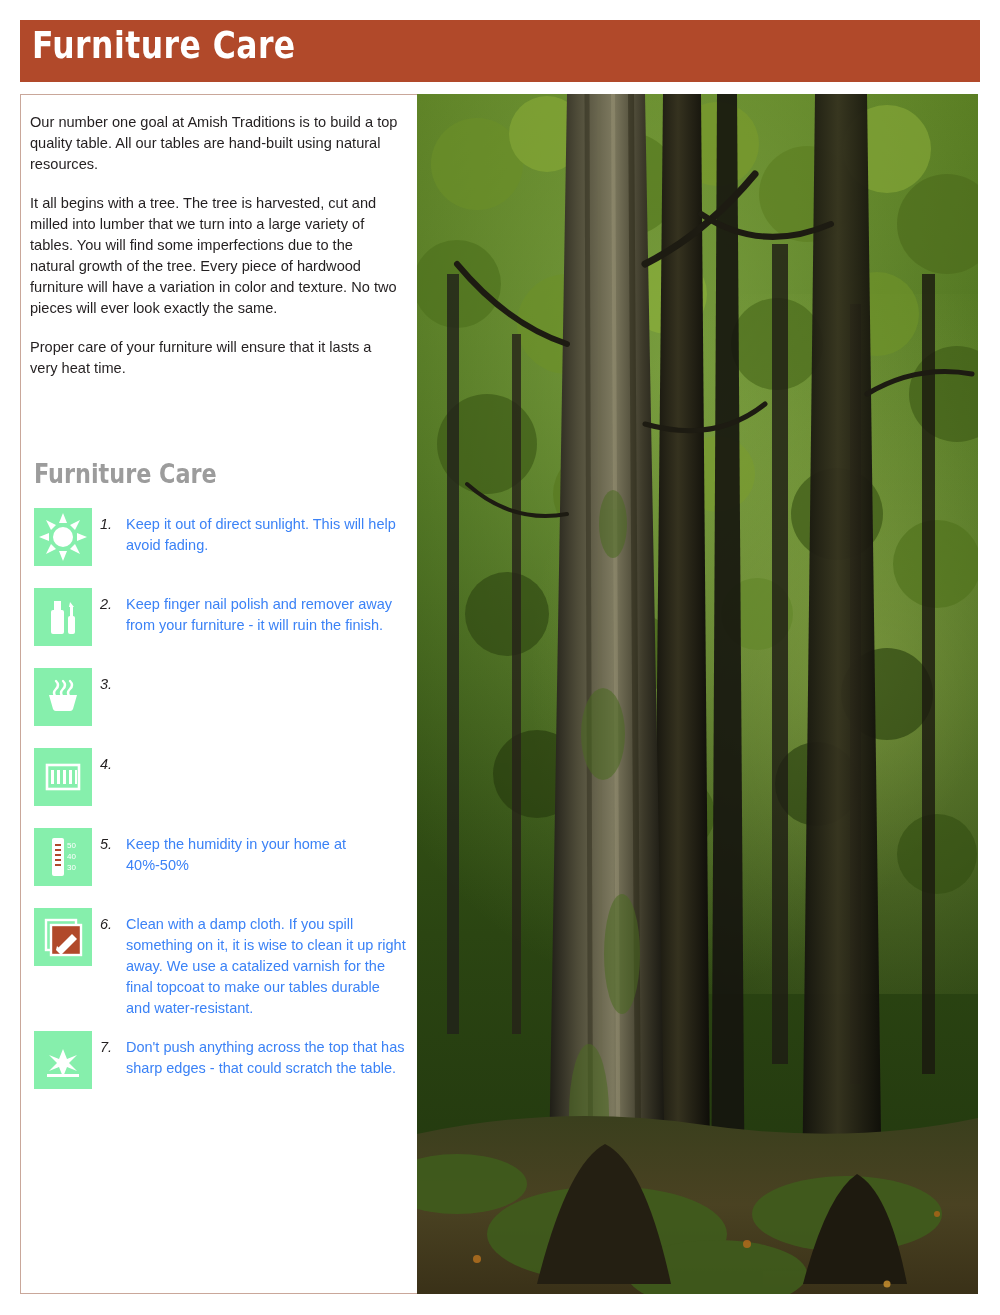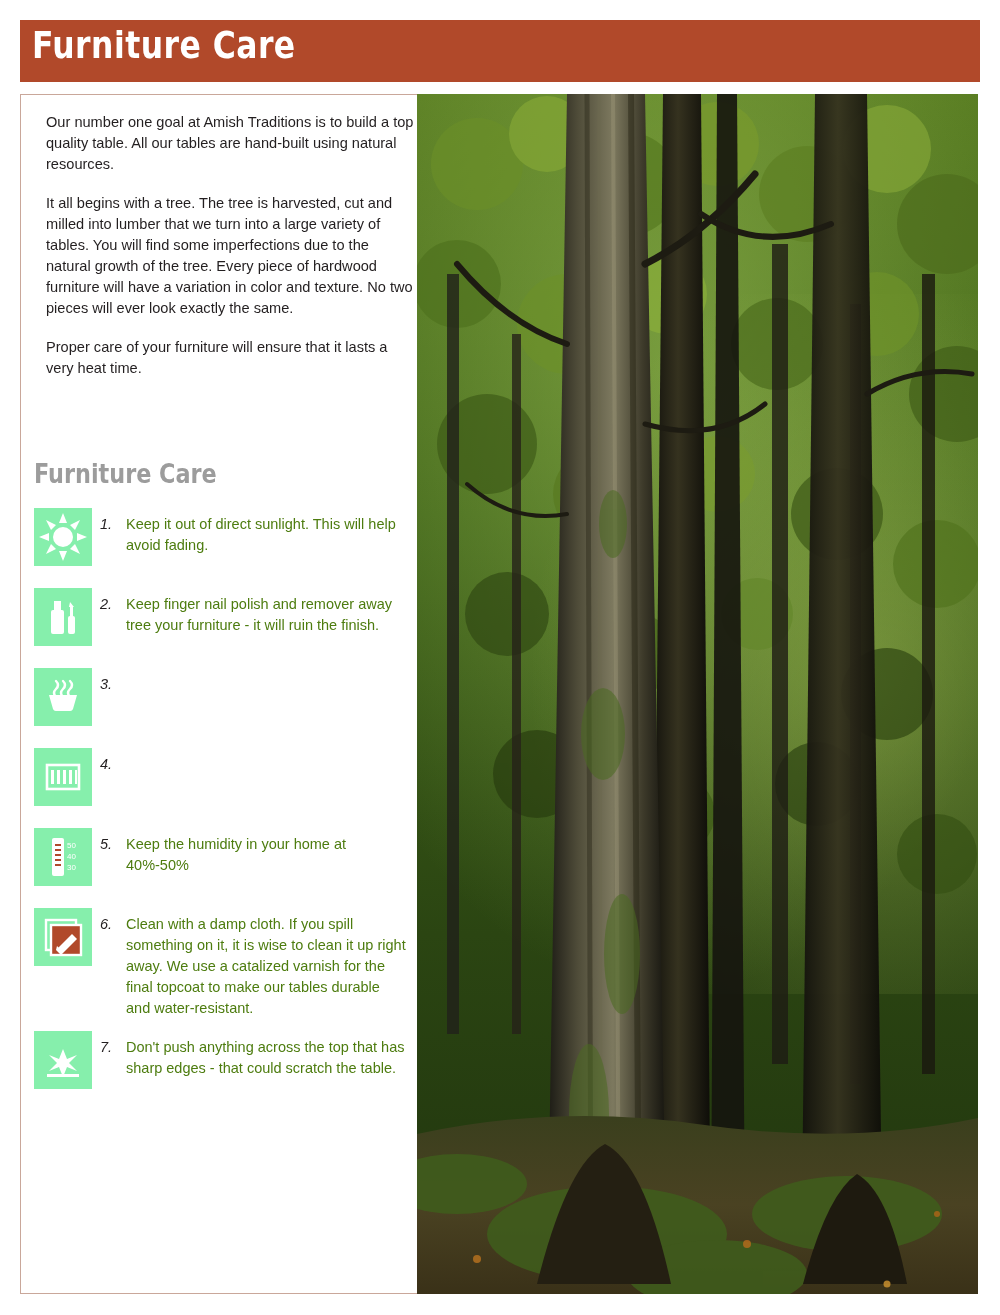--- a/index.html
+++ b/index.html
@@ -47,21 +47,21 @@
     width: 958px;
     height: 1200px;
     border: 1px solid #c9a79a;
     box-sizing: border-box;
     background: #ffffff;
   }
 
   
   .left-col {
     position: absolute;
-    left: 46px;
+    left: 30px;
     top: 112px;
     width: 368px;
   }
   .intro-p {
     font-size: 14.6px;
     line-height: 21px;
     margin: 0 0 18px 0;
     color: #231f20;
   }
   .intro-p:last-child { margin-bottom: 0; }
@@ -107,21 +107,21 @@
     font-size: 14.5px;
     line-height: 21px;
     padding-top: 6px;
     font-style: italic;
     color: #231f20;
   }
   .item-text {
     font-size: 14.5px;
     line-height: 21px;
     padding-top: 6px;
-    color: #4d7c0f;
+    color: #3b82f6;
     flex: 1 1 auto;
   }
 
   
   .photo {
     position: absolute;
     left: 417px;
     top: 94px;
     width: 561px;
     height: 1200px;
@@ -174,21 +174,21 @@
         <g fill="#ffffff">
           <rect x="17" y="22" width="13" height="24" rx="2"></rect>
           <rect x="20" y="13" width="7" height="9"></rect>
           <rect x="34" y="28" width="7" height="18" rx="2"></rect>
           <rect x="36" y="18" width="3" height="10"></rect>
           <path d="M36 14 l4 5 h-5 z"></path>
         </g>
       </svg>
     </div>
     <div class="item-num">2.</div>
-    <div class="item-text">Keep finger nail polish and remover away tree your furniture - it will ruin the finish.</div>
+    <div class="item-text">Keep finger nail polish and remover away from your furniture - it will ruin the finish.</div>
   </div>
 
   <div class="care-item">
     <div class="icon-box">
       <svg width="58" height="58" viewBox="0 0 58 58">
         <g fill="#ffffff">
           <path d="M15 27 h28 l-4 14 a3 3 0 0 1 -3 2 h-14 a3 3 0 0 1 -3 -2 z"></path>
           <path d="M22 13 q4 4 0 8 q-4 4 0 8" stroke="#ffffff" stroke-width="2.4" fill="none" stroke-linecap="round"></path>
           <path d="M29 13 q4 4 0 8 q-4 4 0 8" stroke="#ffffff" stroke-width="2.4" fill="none" stroke-linecap="round"></path>
           <path d="M36 13 q4 4 0 8 q-4 4 0 8" stroke="#ffffff" stroke-width="2.4" fill="none" stroke-linecap="round"></path>

